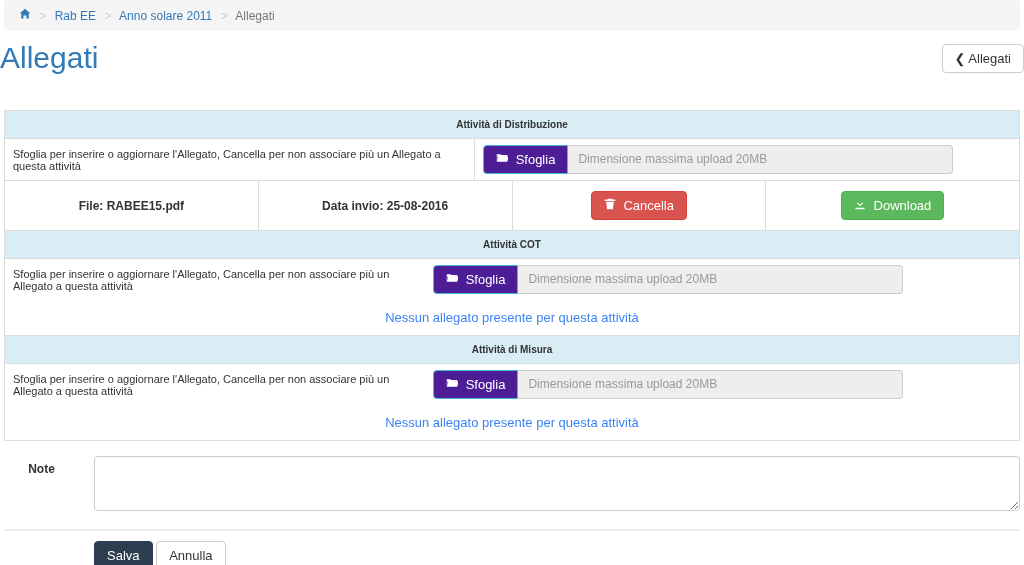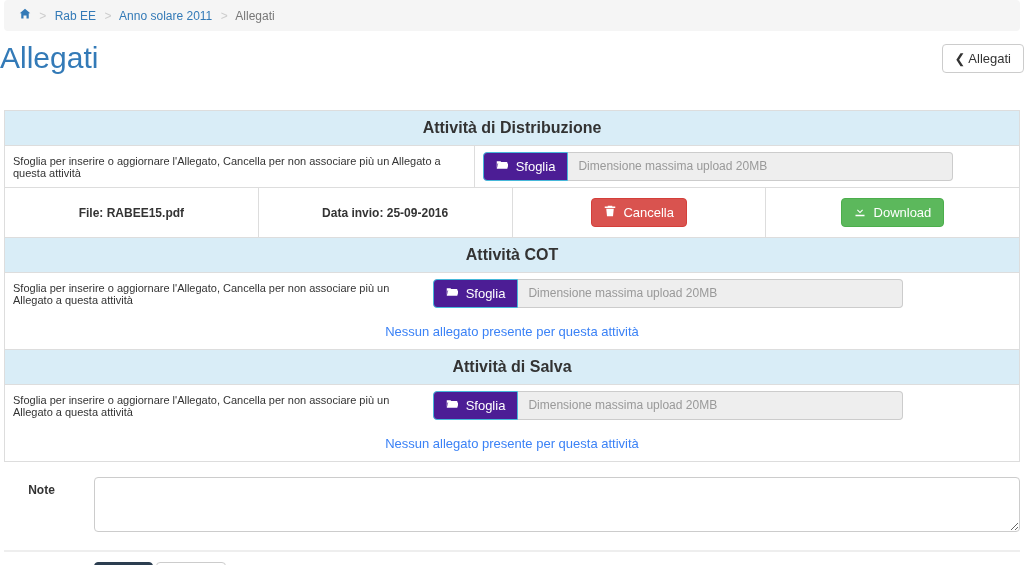--- a/index.html
+++ b/index.html
@@ -10,21 +10,21 @@
 .breadcrumb span.current { color: #777; }
 .page-header { display: flex; justify-content: space-between; align-items: center; padding: 0 0 15px 0; margin-bottom: 20px; }
 .page-title { font-size: 30px; color: #337ab7; font-weight: 400; }
 .btn { display: inline-block; padding: 6px 12px; font-size: 13px; border-radius: 4px; cursor: pointer; border: 1px solid transparent; text-align: center; white-space: nowrap; vertical-align: middle; }
 .btn-default { background: #fff; border-color: #ccc; color: #333; }
 .btn-info { background: #4c1d95; border-color: #46b8da; color: #fff; }
 .btn-danger { background: #d9534f; border-color: #d43f3a; color: #fff; }
 .btn-success { background: #5cb85c; border-color: #4cae4c; color: #fff; }
 .btn-dark { background: #2c3e50; border-color: #2c3e50; color: #fff; }
 .panel { border: 1px solid #ddd; border-radius: 0; margin: 0 4px 0 4px; }
-.section-header { background: #d9edf7; padding: 8px; text-align: center; font-weight: bold; font-size: 16px; border-bottom: 1px solid #ddd; color:#333; }
+.section-header { background: #d9edf7; padding: 8px; text-align: center; font-weight: bold; font-size: 10px; border-bottom: 1px solid #ddd; color:#333; }
 .section-header:not(:first-child){ border-top:1px solid #ddd;}
 .row-flex { display: flex; align-items: stretch; }
 .cell { padding: 6px 8px; font-size: 11px; color: #333; display:flex; align-items:center; }
 .cell-instruction { flex: 0 0 470px; border-right:1px solid #ddd; }
 .cell-upload { flex: 1; }
 .input-group { display: flex; width: 100%; max-width: 470px; }
 .input-group .btn { border-top-right-radius: 0; border-bottom-right-radius: 0; }
 .input-group .fake-input { flex: 1; border: 1px solid #ccc; border-left: none; background: #eee; color: #999; padding: 6px 10px; border-radius: 0 4px 4px 0; font-size: 12px; cursor: not-allowed; }
 .uploaded-row { display: flex; border-top: 1px solid #ddd; }
 .uploaded-row .ucell { flex: 1; padding: 10px; text-align: center; border-right: 1px solid #ddd; display:flex; align-items:center; justify-content:center; font-size:12px; font-weight:bold; }
@@ -73,21 +73,21 @@
                 <path d="M1 3h5l1 1h8v2H2l-1 7V3zm0 10h14l2-7H3z"></path>
               </svg></span>
           <span>Sfoglia</span>
         </button>
         <div class="fake-input">Dimensione massima upload 20MB</div>
       </div>
     </div>
   </div>
   <div class="uploaded-row">
     <div class="ucell">File: RABEE15.pdf</div>
-    <div class="ucell">Data invio: 25-09-2016</div>
+    <div class="ucell">Data invio: 25-08-2016</div>
     <div class="ucell" style="font-weight:normal;">
       <button class="btn btn-danger">
         <span class="icon"><svg width="12" height="12" viewBox="0 0 16 16" fill="#fff">
               <path d="M5 2V1h6v1h4v2H1V2h4zm-2 3h10l-1 10H4L3 5z"></path>
             </svg></span>
         <span>Cancella</span>
       </button>
     </div>
     <div class="ucell" style="font-weight:normal;align-items:center;">
       <button class="btn btn-success">
@@ -109,21 +109,21 @@
                 <path d="M1 3h5l1 1h8v2H2l-1 7V3zm0 10h14l2-7H3z"></path>
               </svg></span>
           <span>Sfoglia</span>
         </button>
         <div class="fake-input">Dimensione massima upload 20MB</div>
       </div>
     </div>
   </div>
   <div class="no-attach">Nessun allegato presente per questa attività</div>
 
-  <div class="section-header">Attività di Salva</div>
+  <div class="section-header">Attività di Misura</div>
   <div class="row-flex">
     <div class="cell" style="flex:0 0 420px;">Sfoglia per inserire o aggiornare l'Allegato, Cancella per non associare più un Allegato a questa attività</div>
     <div class="cell cell-upload">
       <div class="input-group">
         <button class="btn btn-info">
           <span class="icon"><svg width="12" height="12" viewBox="0 0 16 16" fill="#fff">
                 <path d="M1 3h5l1 1h8v2H2l-1 7V3zm0 10h14l2-7H3z"></path>
               </svg></span>
           <span>Sfoglia</span>
         </button>

